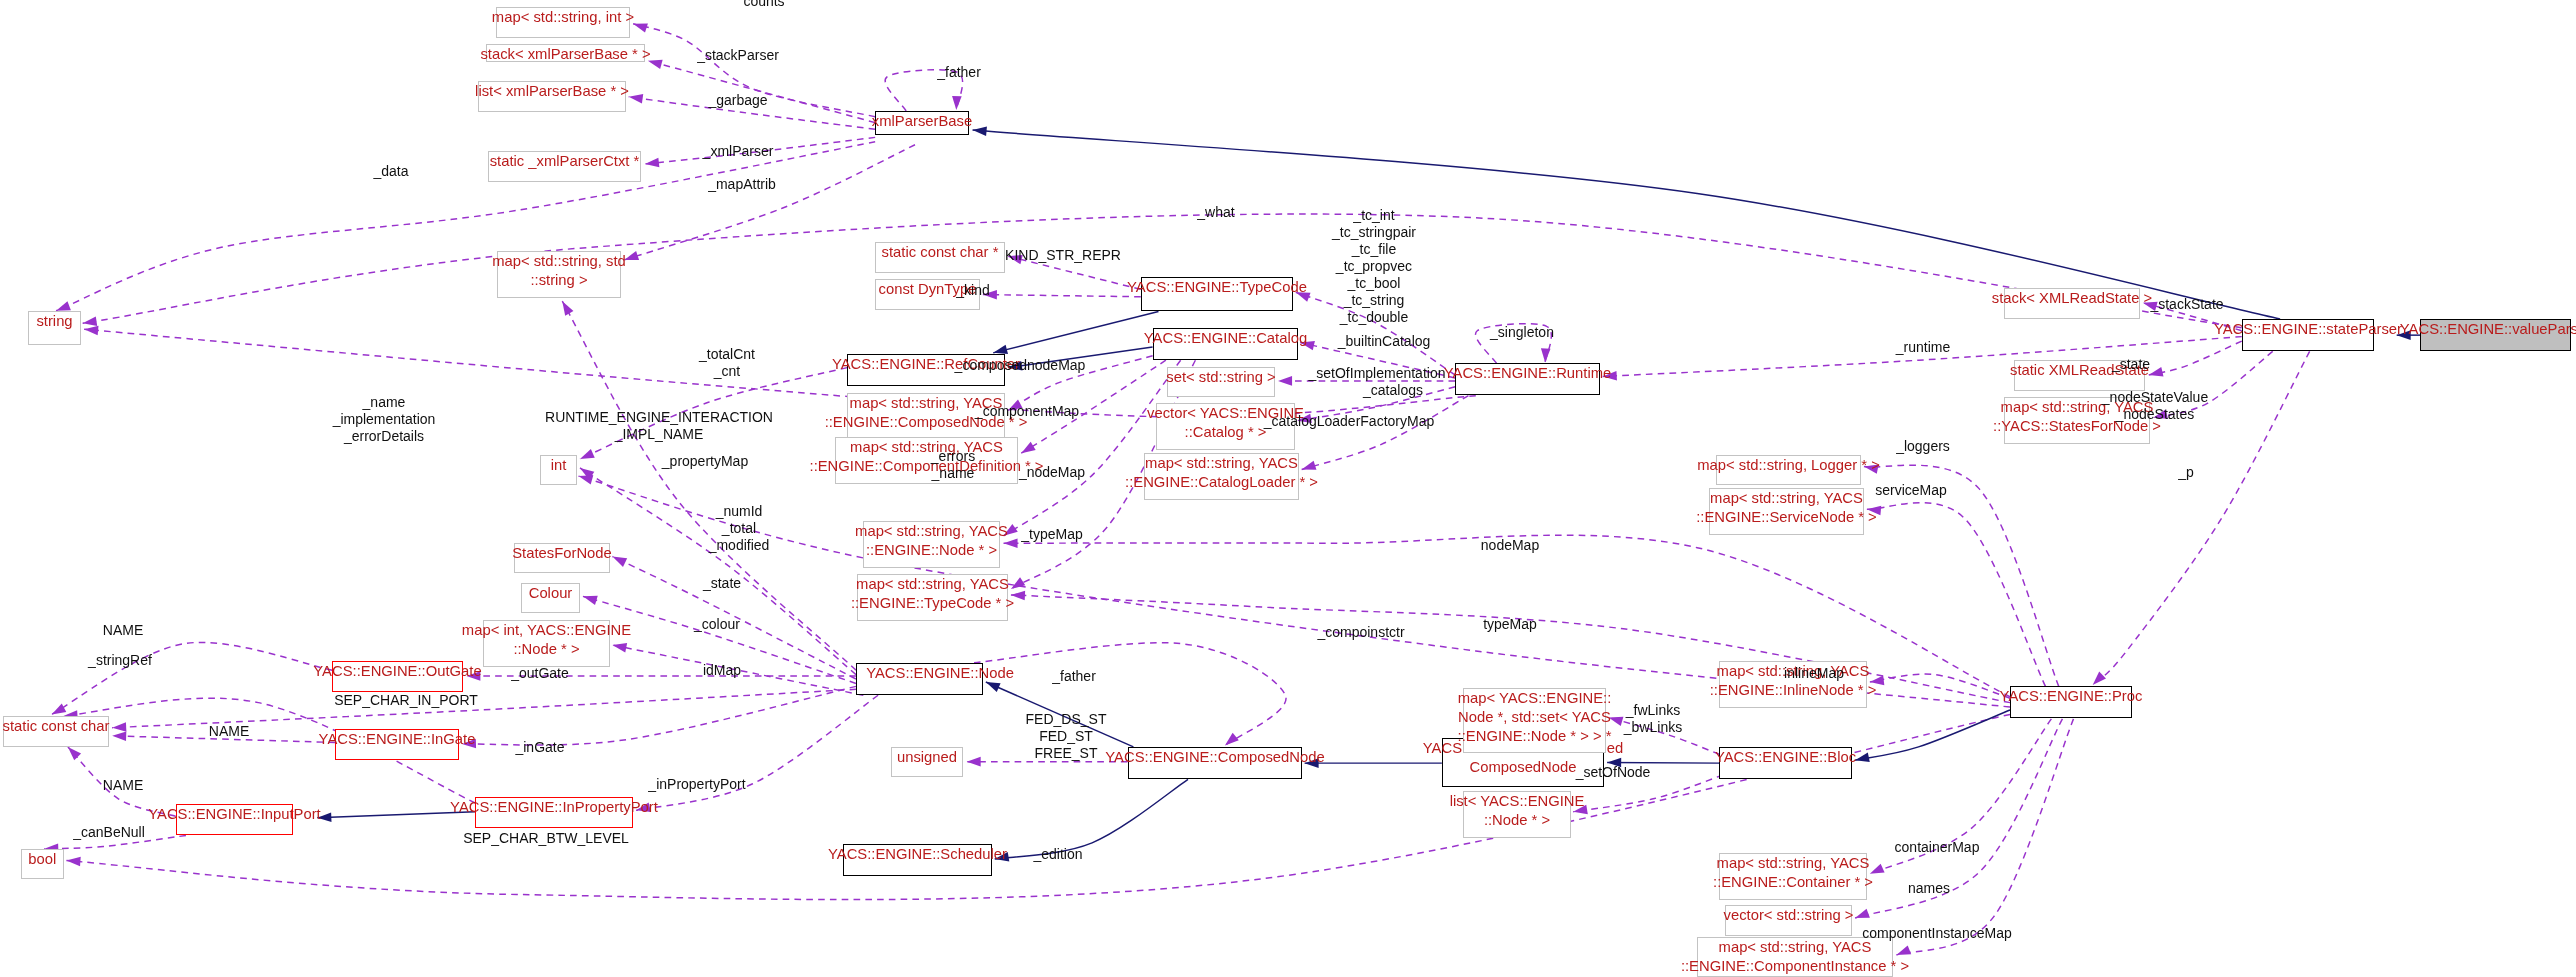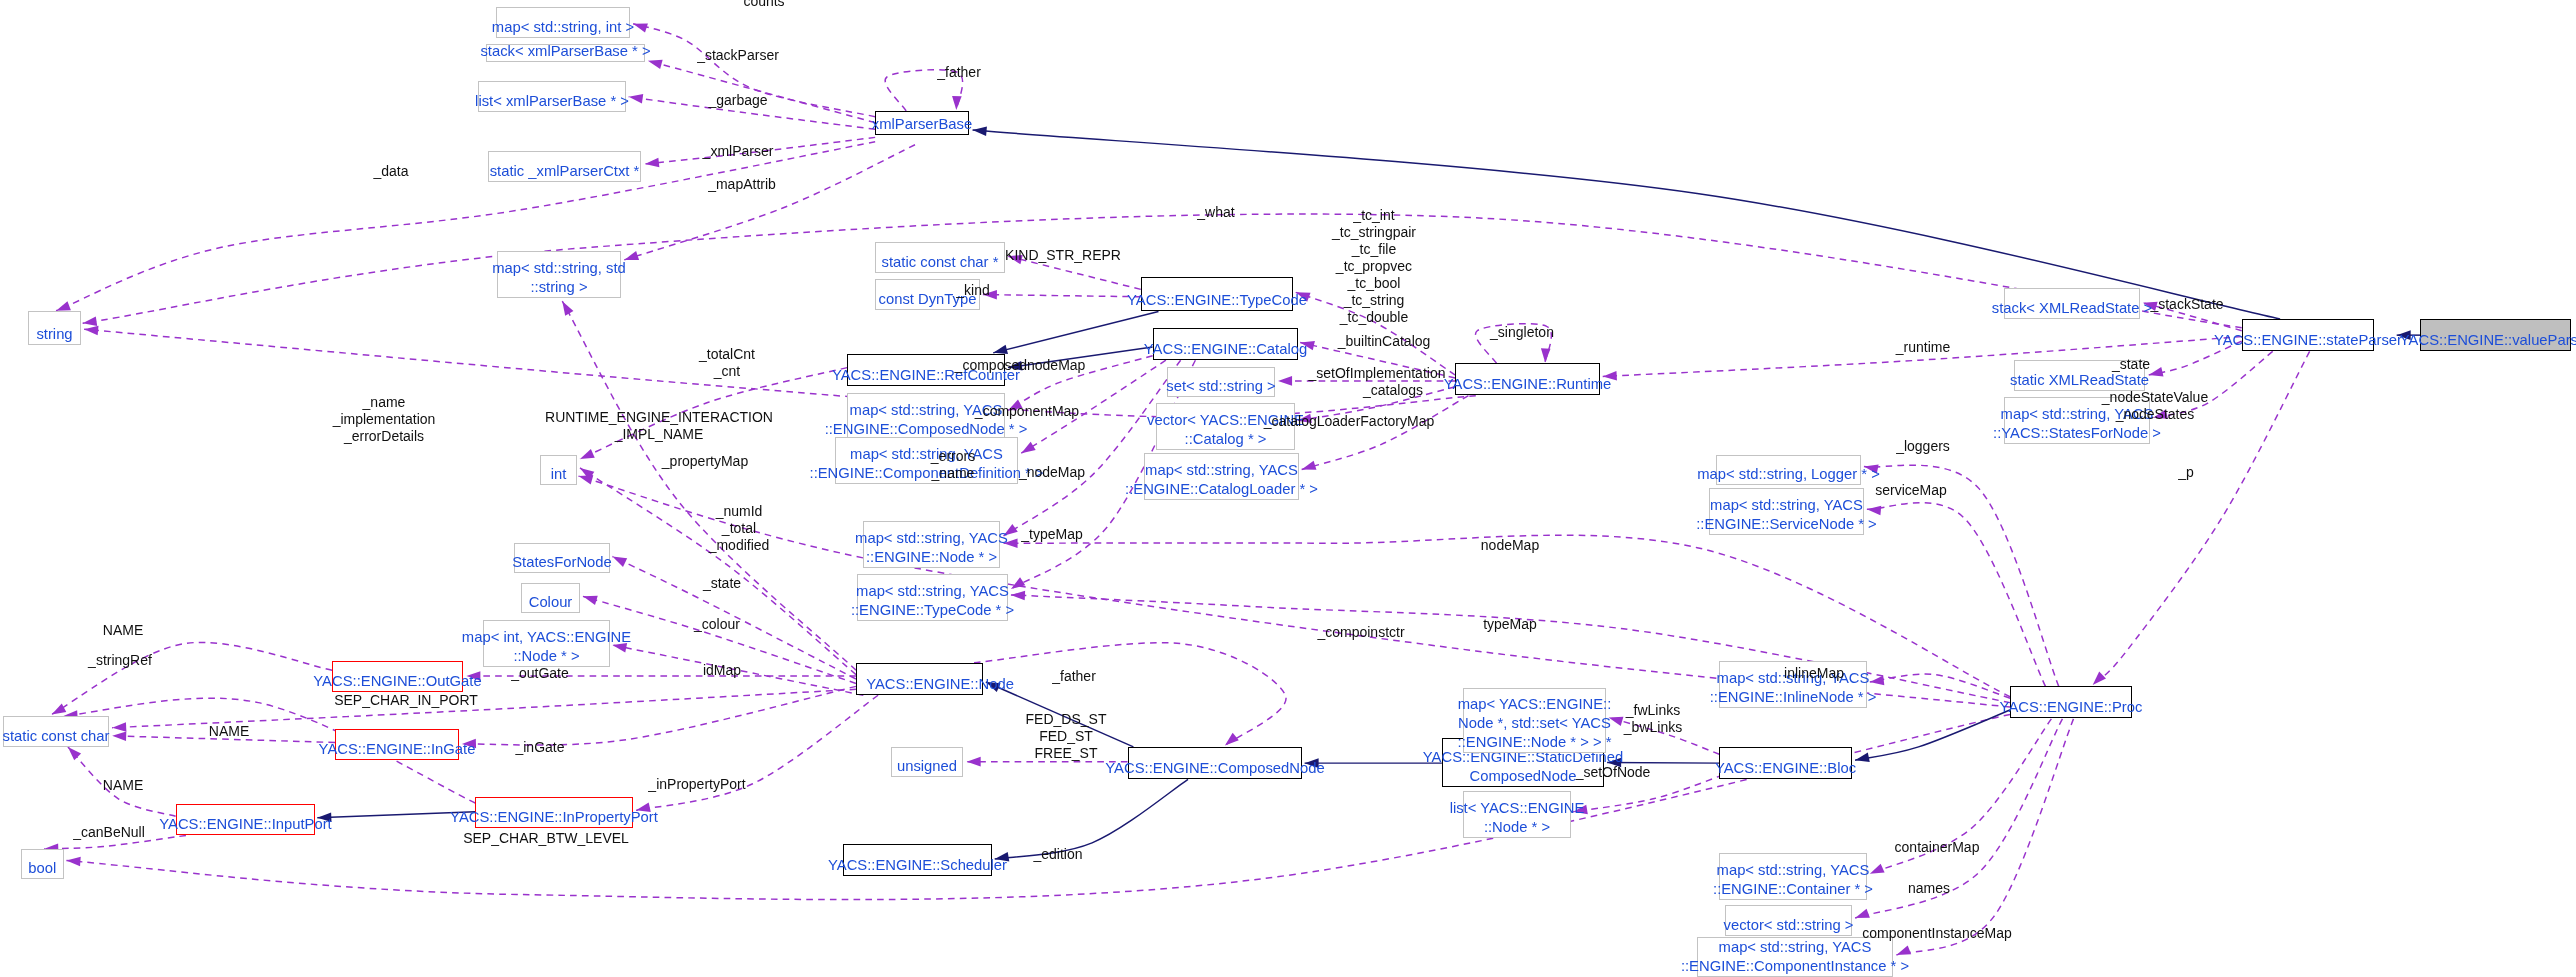--- a/index.html
+++ b/index.html
@@ -1,20 +1,20 @@
 <!DOCTYPE html>
 <html style="font-size:11.8px"><head>
 <meta charset="utf-8">
 <style>
   html,body{margin:0;padding:0;background:#fff;}
   #canvas{position:relative;width:2576px;height:978px;background:#fff;overflow:hidden;
           font-family:"Liberation Sans",sans-serif;}
   #edge-layer{position:absolute;left:0;top:0;width:2576px;height:978px;}
   .node{position:absolute;background:#fff;display:flex;flex-direction:column;align-items:center;
-        justify-content:flex-end;text-align:center;font-size:14.8px;line-height:19px;color:#1d4ed8;
+        justify-content:flex-start;text-align:center;font-size:14.8px;line-height:19px;color:#b91c1c;
         white-space:nowrap;padding:0 5.9px;box-sizing:border-box;}
   .node.external{border:1.5px solid #c3c3c3;}
   .node.class{border:1.5px solid #000;}
   .node.truncated{border:1.5px solid #ff0000;}
   .node.main{border:1.5px solid #000;background:#bfbfbf;}
   .elabel{position:absolute;transform:translate(-50%,-50%);font-size:14px;line-height:17px;
           color:#101010;white-space:pre;text-align:center;}
 </style>
 </head>
 <body>
@@ -234,21 +234,21 @@
     </div>
     <div class="node truncated" style="left: 332px; top: 661px; width: 131px; height: 31px;">
       <div>YACS::ENGINE::OutGate</div>
     </div>
     <div class="node external" style="left: 3px; top: 716px; width: 106px; height: 31px;">
       <div>static const char</div>
     </div>
     <div class="node truncated" style="left: 335px; top: 729px; width: 124px; height: 31px;">
       <div>YACS::ENGINE::InGate</div>
     </div>
-    <div class="node truncated" style="left: 176px; top: 804px; width: 139px; height: 31px;">
+    <div class="node truncated" style="left: 176px; top: 804px; width: 117px; height: 31px;">
       <div>YACS::ENGINE::InputPort</div>
     </div>
     <div class="node truncated" style="left: 475px; top: 797px; width: 158px; height: 31px;">
       <div>YACS::ENGINE::InPropertyPort</div>
     </div>
     <div class="node external" style="left: 20.7px; top: 849px; width: 43px; height: 29.5px;">
       <div>bool</div>
     </div>
     <div class="node class" style="left: 856px; top: 663px; width: 127px; height: 32px; padding-left: 47px;">
       <div>YACS::ENGINE::Node</div>

